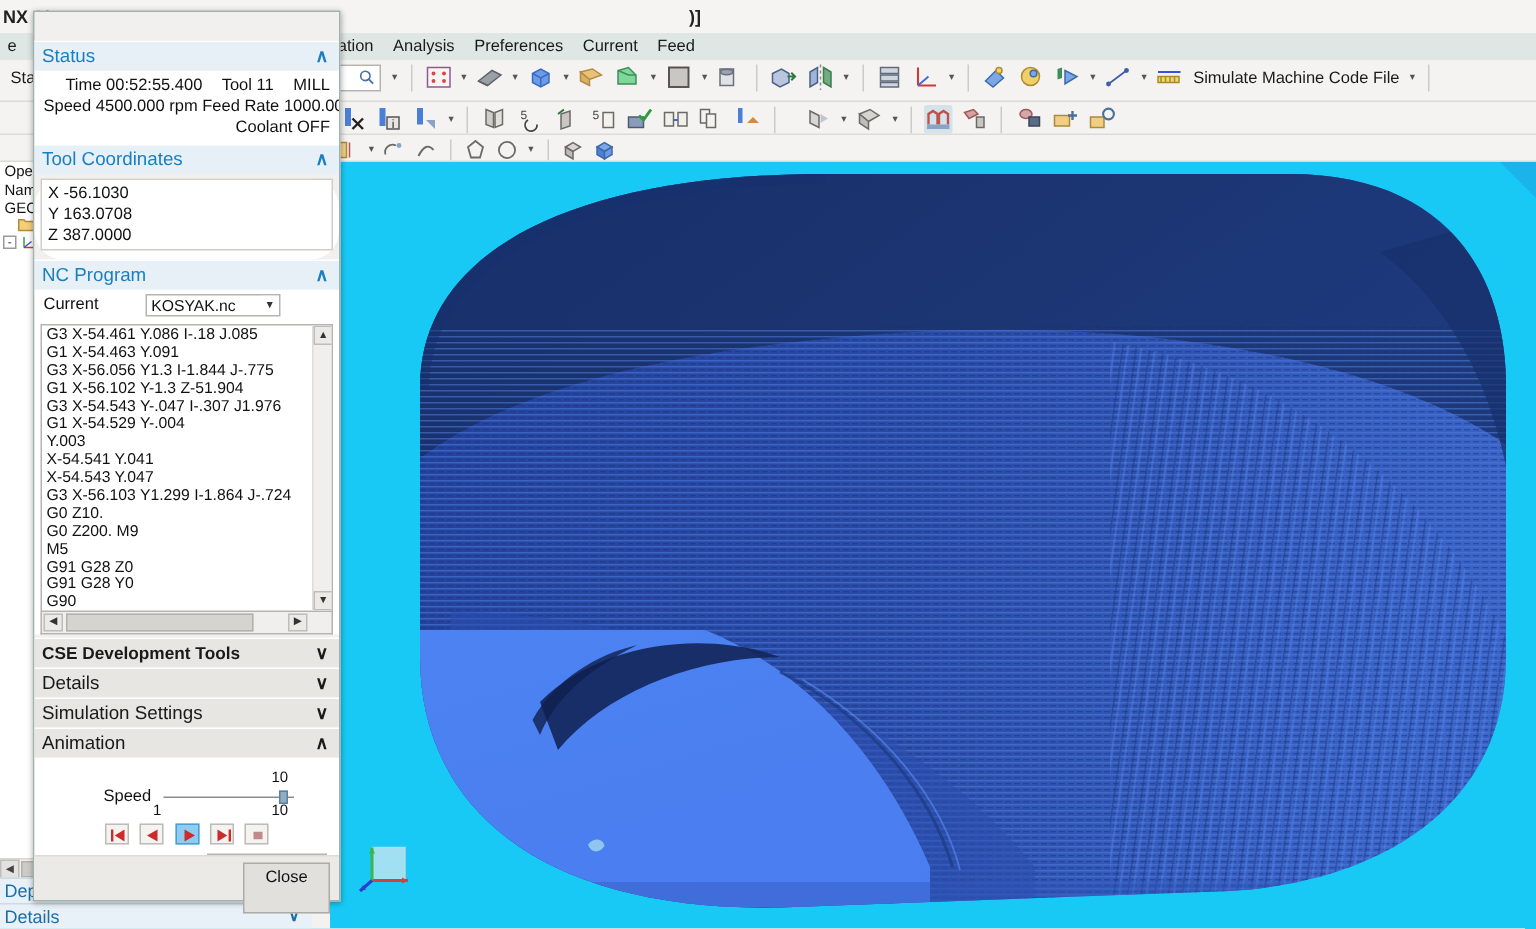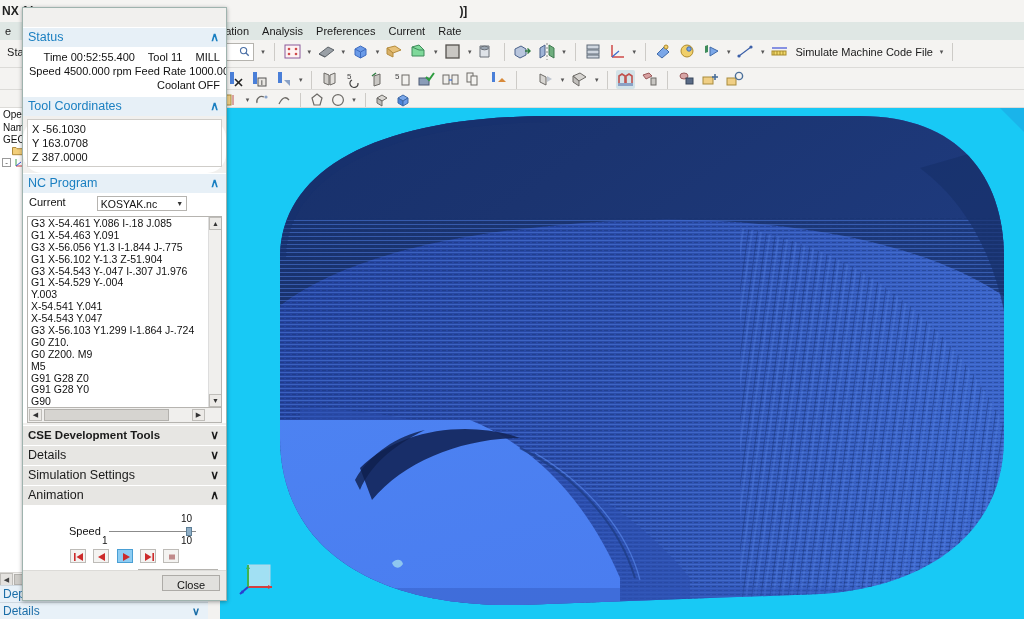--- a/index.html
+++ b/index.html
@@ -167,21 +167,21 @@
   }
   .tbtn2.active { background: #8ecdf3; border-color: #4a9fd4; }
 
   .opt-row { position: relative; height: 19px; line-height: 19px; }
   .opt-row .lbl { font-size: 11px; color: #111; }
 
   .reset-btn { position: absolute; right: 2px; top: 2px; width: 15px; height: 15px; text-align:center; }
 
   .dlg-footer { position: absolute; left: 0; right: 0; bottom: 0; height: 30px; background: #ebeae7; border-top: 1px solid #dcdbd8; }
   .close-btn {
-    position: absolute; right: 6px; top: 4px; width: 58px; height: 16px;
+    position: absolute; right: 6px; top: 4px; width: 58px; height: 34px;
     background: #e1e0dd; border: 1px solid #adaba7; color: #111;
     font-size: 11px; line-height: 18px; text-align: center;
   }
   .mini-chev { font-weight: bold; }
 </style>
 </head>
 <body>
 
 <div id="app">
 
@@ -192,21 +192,21 @@
   </div>
 
   <div class="nx-menubar">
     <span class="mi">e</span>
     <span class="mi">Edi</span>
     <span style="display:inline-block;width:150px;"></span>
     <span class="mi">ormation</span>
     <span class="mi">Analysis</span>
     <span class="mi">Preferences</span>
     <span class="mi">Current</span>
-    <span class="mi">Rate</span>
+    <span class="mi">Feed</span>
   </div>
 
   <div class="nx-toolbar" id="toolbar-row1">
     <span style="display:inline-block;width:2px;"></span>
     <span class="sim-label">Start</span>
     <span class="tool-sep"></span>
     <span style="display:inline-block;width:118px;"></span>
     <span class="cmd-search">
       <span>ommand</span>
       <svg class="mag" viewBox="0 0 12 12">

